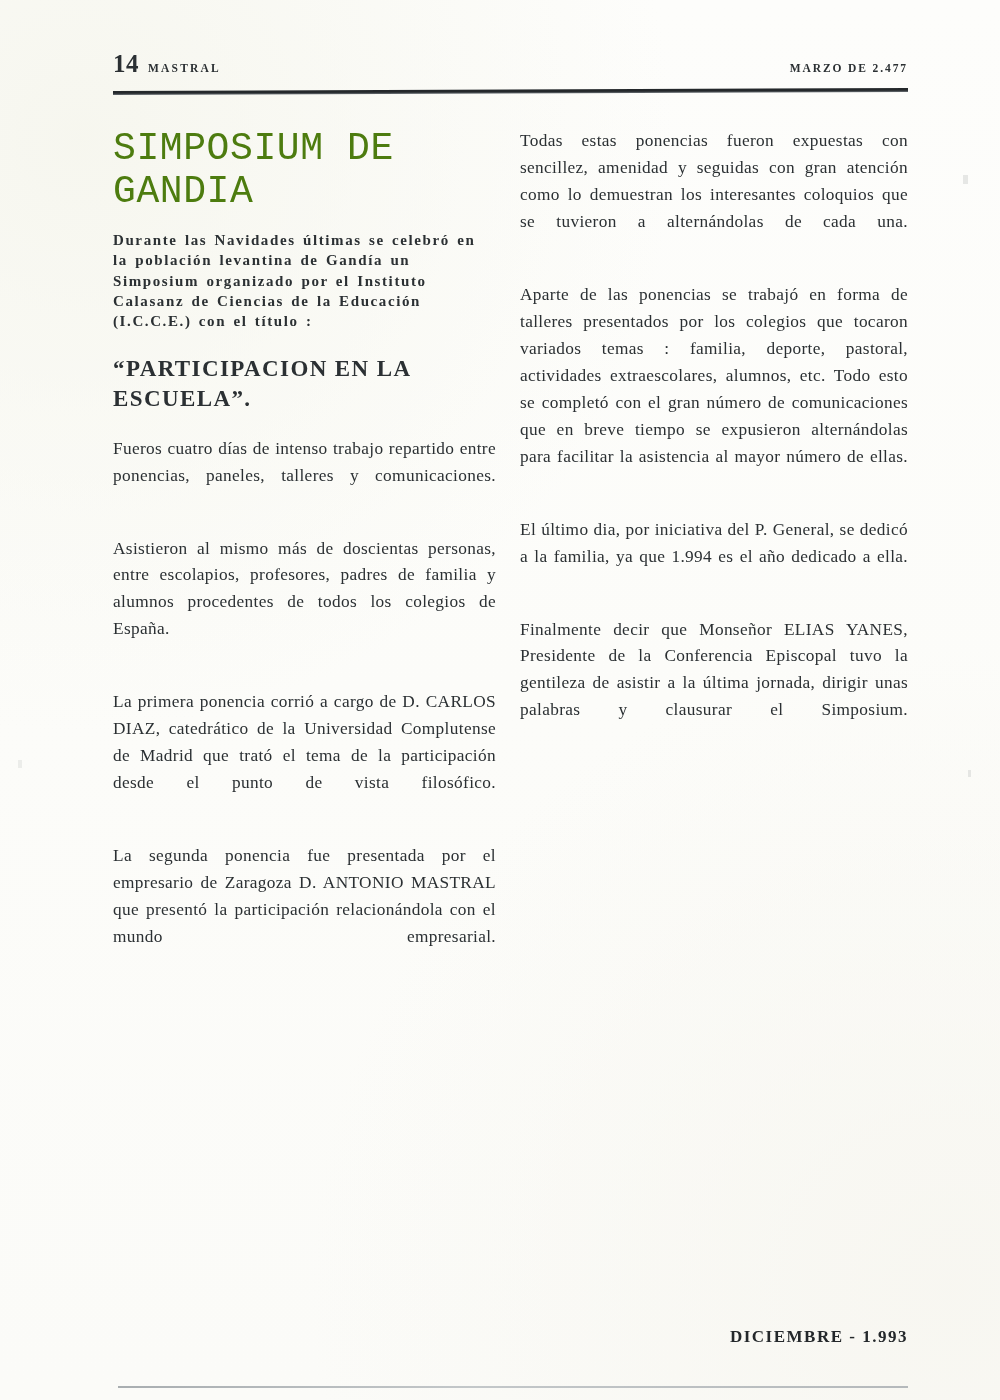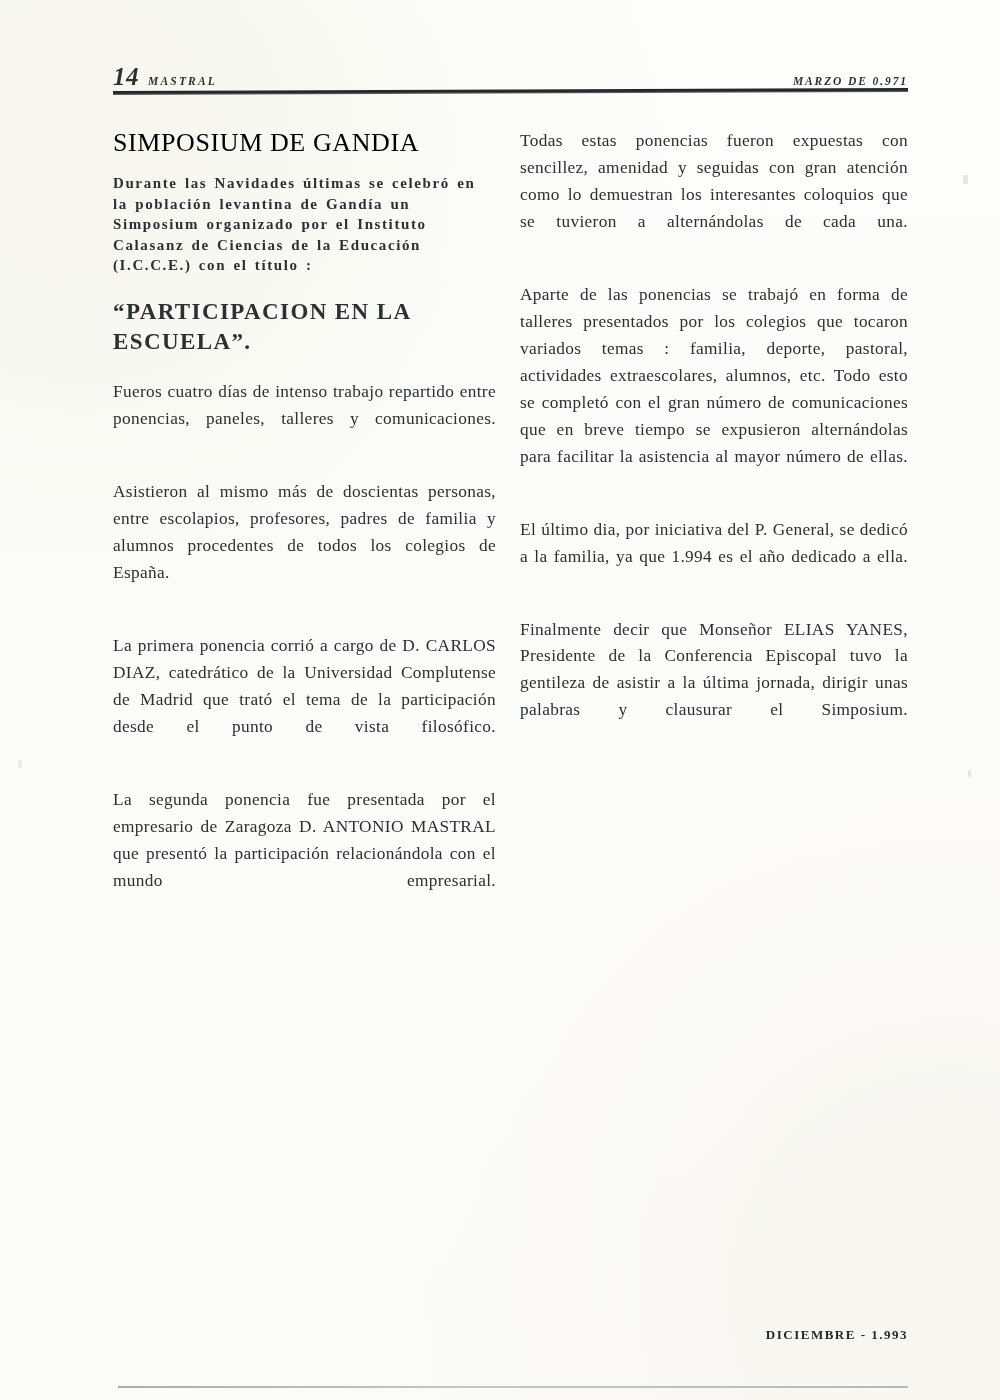--- a/index.html
+++ b/index.html
@@ -29,24 +29,23 @@
       radial-gradient(circle at 8% 10%, rgba(246,246,238,0.95) 0%, rgba(253,253,251,0) 38%),
       radial-gradient(circle at 95% 92%, rgba(247,246,240,0.9) 0%, rgba(253,253,251,0) 40%),
       linear-gradient(180deg, #fdfdfb 0%, #fcfcf9 50%, #fbfbf8 100%);
     pointer-events: none;
   }
 
   
   #masthead {
     position: absolute;
     left: 113px;
-    top: 55px;
+    top: 42px;
     width: 795px;
     height: 36px;
-    font-style: italic;
   }
 
   #folio-group {
     position: absolute;
     left: 0;
     bottom: 2px;
     display: flex;
     align-items: baseline;
     gap: 9px;
     white-space: nowrap;
@@ -99,26 +98,27 @@
   .column {
     position: absolute;
     top: 0;
   }
 
   #column-left  { left: 0;     width: 383px; }
   #column-right { left: 407px; width: 388px; }
 
   
   #article-title {
-    font-size: 26px;
+    font-size: 38px;
     font-weight: normal;
     line-height: 1.13;
     letter-spacing: 0.6px;
     margin: 0 0 16px 0;
-    color: #000000;
+    color: #4d7c0f;
+    font-family: Liberation Mono, monospace;
   }
 
   
   #lead-paragraph {
     font-size: 15px;
     font-weight: bold;
     line-height: 1.36;
     letter-spacing: 1.6px;
     word-spacing: 2px;
     margin: 0 0 22px 0;
@@ -152,21 +152,21 @@
     content: "";
     display: inline-block;
     width: 100%;
   }
 
   
   #issue-footer {
     position: absolute;
     right: 92px;
     top: 1327px;
-    font-size: 13px;
+    font-size: 17px;
     font-weight: bold;
     letter-spacing: 1.5px;
     white-space: nowrap;
     color: #24282b;
   }
 
   #footer-rule {
     position: absolute;
     left: 118px;
     top: 1386px;
@@ -189,21 +189,21 @@
 
 <div id="page">
 
   <div id="paper-tone"></div>
 
   <div id="masthead">
     <div id="folio-group">
       <span id="folio-number">14</span>
       <span id="masthead-name">MASTRAL</span>
     </div>
-    <div id="issue-date">MARZO DE 0.971</div>
+    <div id="issue-date">MARZO DE 2.477</div>
   </div>
   <div id="header-rule"></div>
 
   <div id="columns">
 
     <div class="column" id="column-left">
 
       <h1 id="article-title">SIMPOSIUM DE GANDIA</h1>
 
       <p id="lead-paragraph">Durante las Navidades últimas se celebró en la población levantina de Gandía un Simposium organizado por el Instituto Calasanz de Ciencias de la Educación (I.C.C.E.) con el título :</p>

